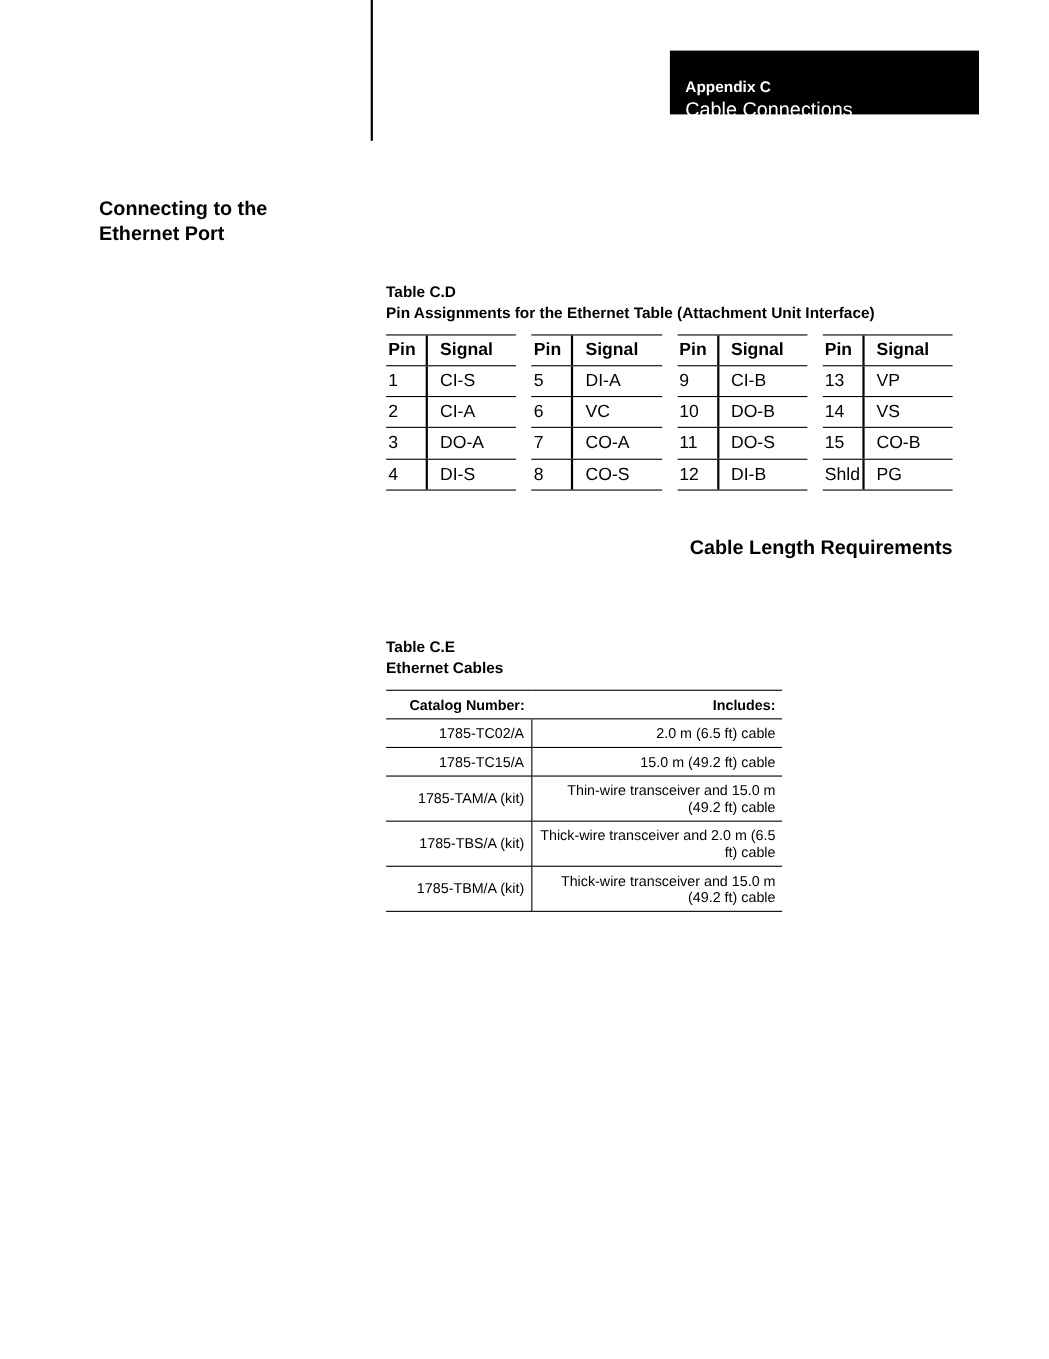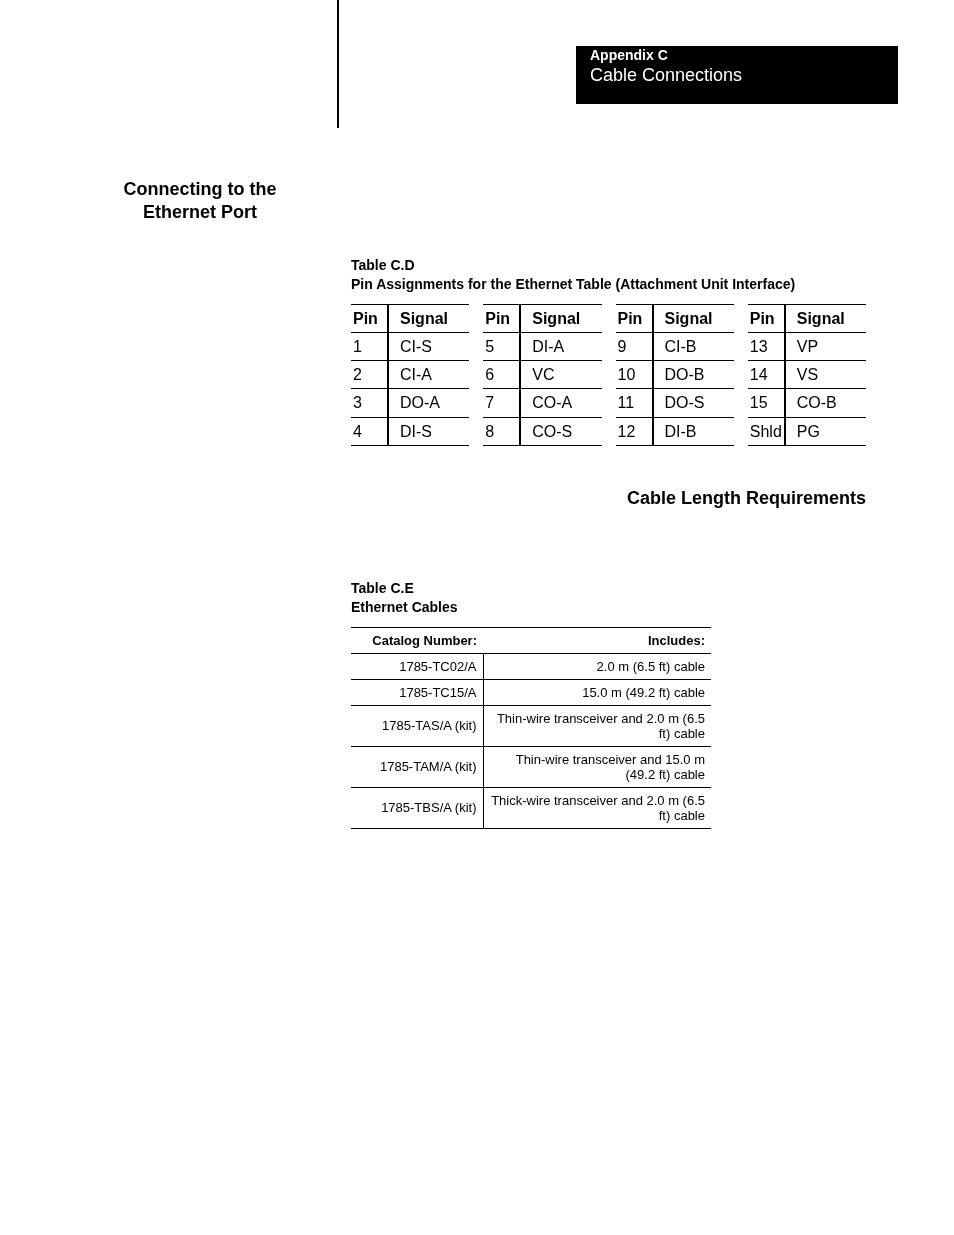--- a/index.html
+++ b/index.html
@@ -17,26 +17,26 @@
     font-family: Arial, Helvetica, sans-serif;
     font-size: 14px;
     width: 954px;
   }
   body { height: 1235px; position: relative; }
 
   
   .header-block {
     position: absolute;
     top: 46px;
-    left: 576px;
-    width: 322px;
+    left: 609px;
+    width: 281px;
     height: 58px;
     background: var(--hdr-bg);
     color: var(--hdr-fg);
-    padding: 0 14px;
+    padding: 24px 14px;
     box-sizing: border-box;
     line-height: 1.3;
   }
   .header-block .ap { font-weight: bold; font-size: 14px; }
   .header-block .sub { font-weight: normal; font-size: 18px; }
 
   
   .vrule {
     position: absolute;
     top: 0;
@@ -49,21 +49,20 @@
   
   .section-heading {
     position: absolute;
     top: 178px;
     left: 90px;
     width: 220px;
     font-family: Arial, Helvetica, sans-serif;
     font-size: 18px;
     font-weight: bold;
     line-height: 1.25;
-    text-align: center;
   }
 
   
   .content {
     position: absolute;
     top: 256px;
     left: 351px;
     width: 515px;
   }
   .table-label { font-weight: bold; font-size: 14px; line-height: 1.35; margin-bottom: 10px; }
@@ -271,27 +270,27 @@
     <tbody>
       <tr>
         <td>1785-TC02/A</td>
         <td>2.0 m (6.5 ft) cable</td>
       </tr>
       <tr>
         <td>1785-TC15/A</td>
         <td>15.0 m (49.2 ft) cable</td>
       </tr>
       <tr>
-        <td>1785-TAS/A (kit)</td>
-        <td>Thin-wire transceiver and 2.0 m (6.5 ft) cable</td>
-      </tr>
-      <tr>
         <td>1785-TAM/A (kit)</td>
         <td>Thin-wire transceiver and 15.0 m (49.2 ft) cable</td>
       </tr>
       <tr>
         <td>1785-TBS/A (kit)</td>
         <td>Thick-wire transceiver and 2.0 m (6.5 ft) cable</td>
       </tr>
+      <tr>
+        <td>1785-TBM/A (kit)</td>
+        <td>Thick-wire transceiver and 15.0 m (49.2 ft) cable</td>
+      </tr>
     </tbody>
   </table>
 
 </div>
 
 </body></html>

